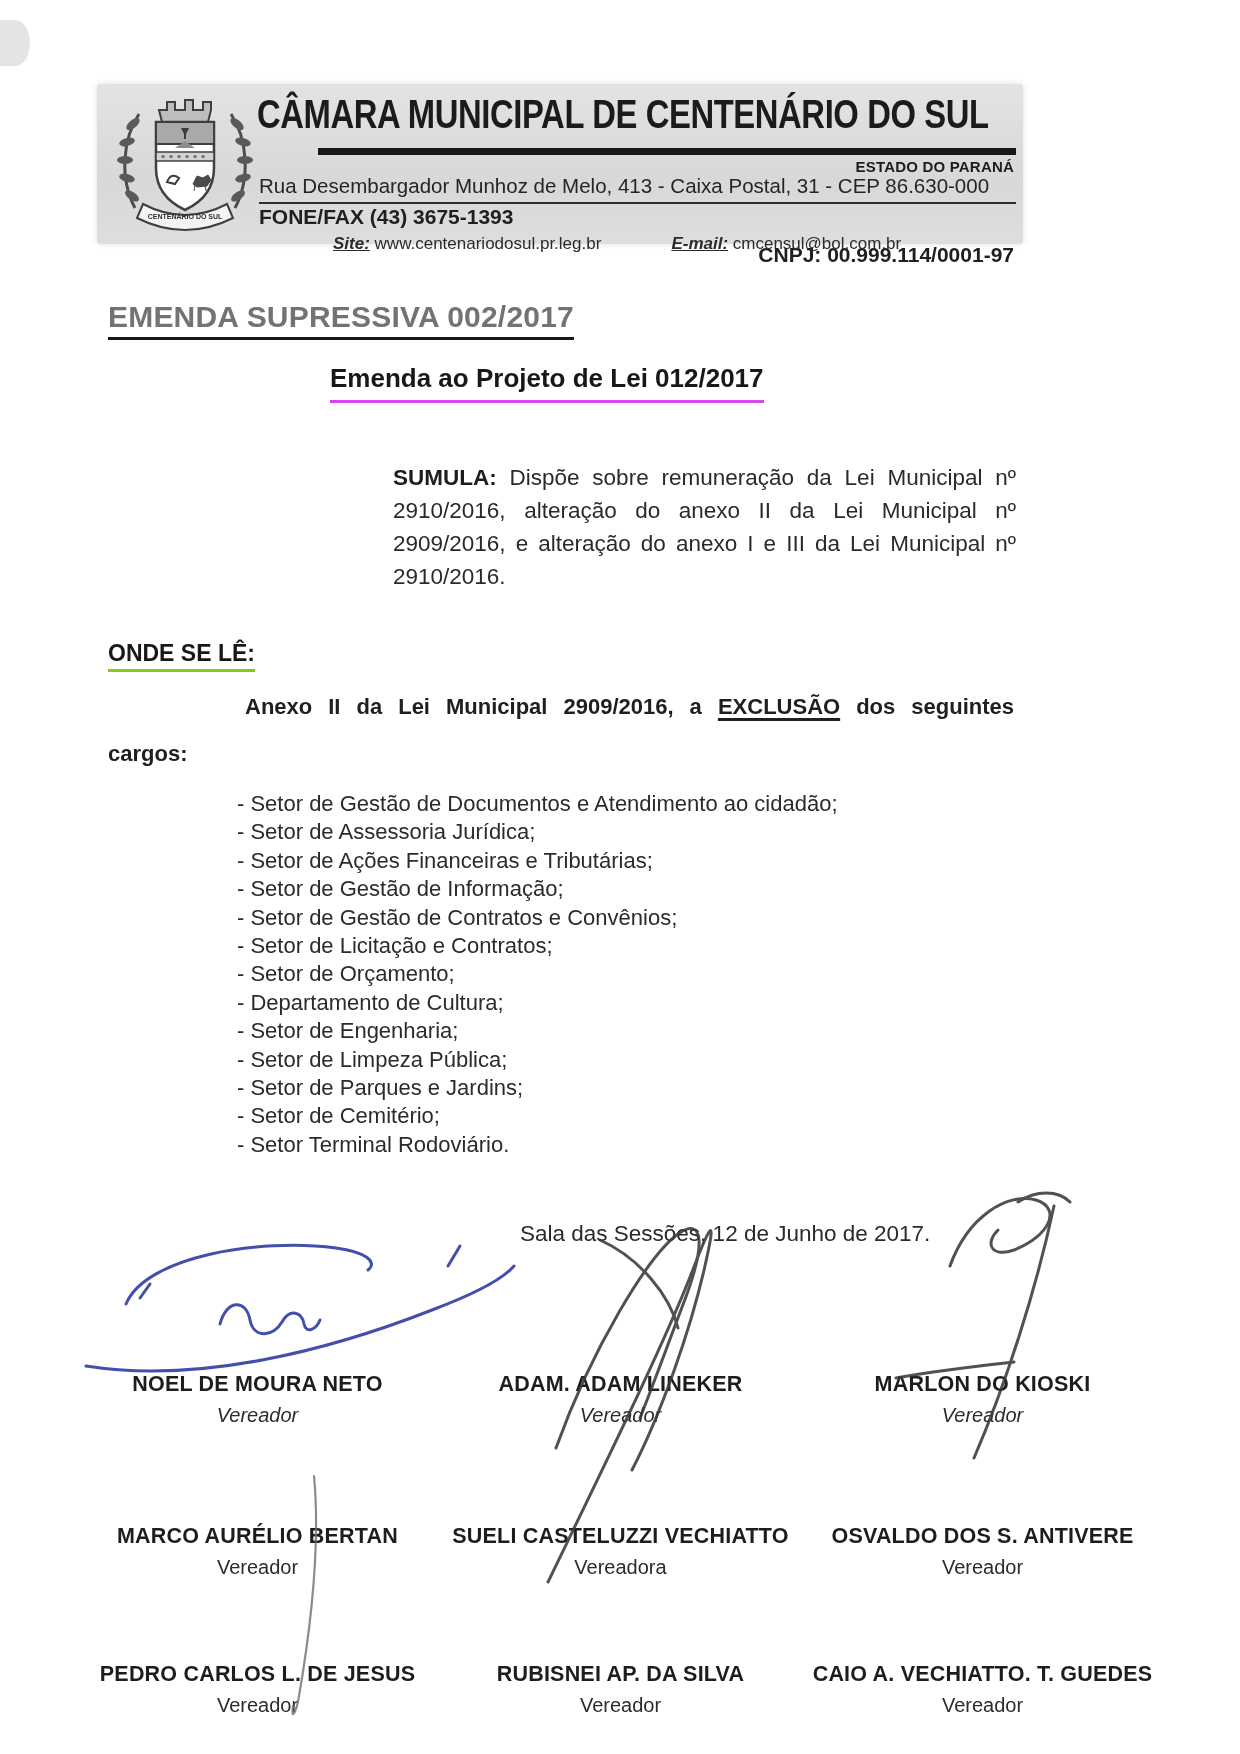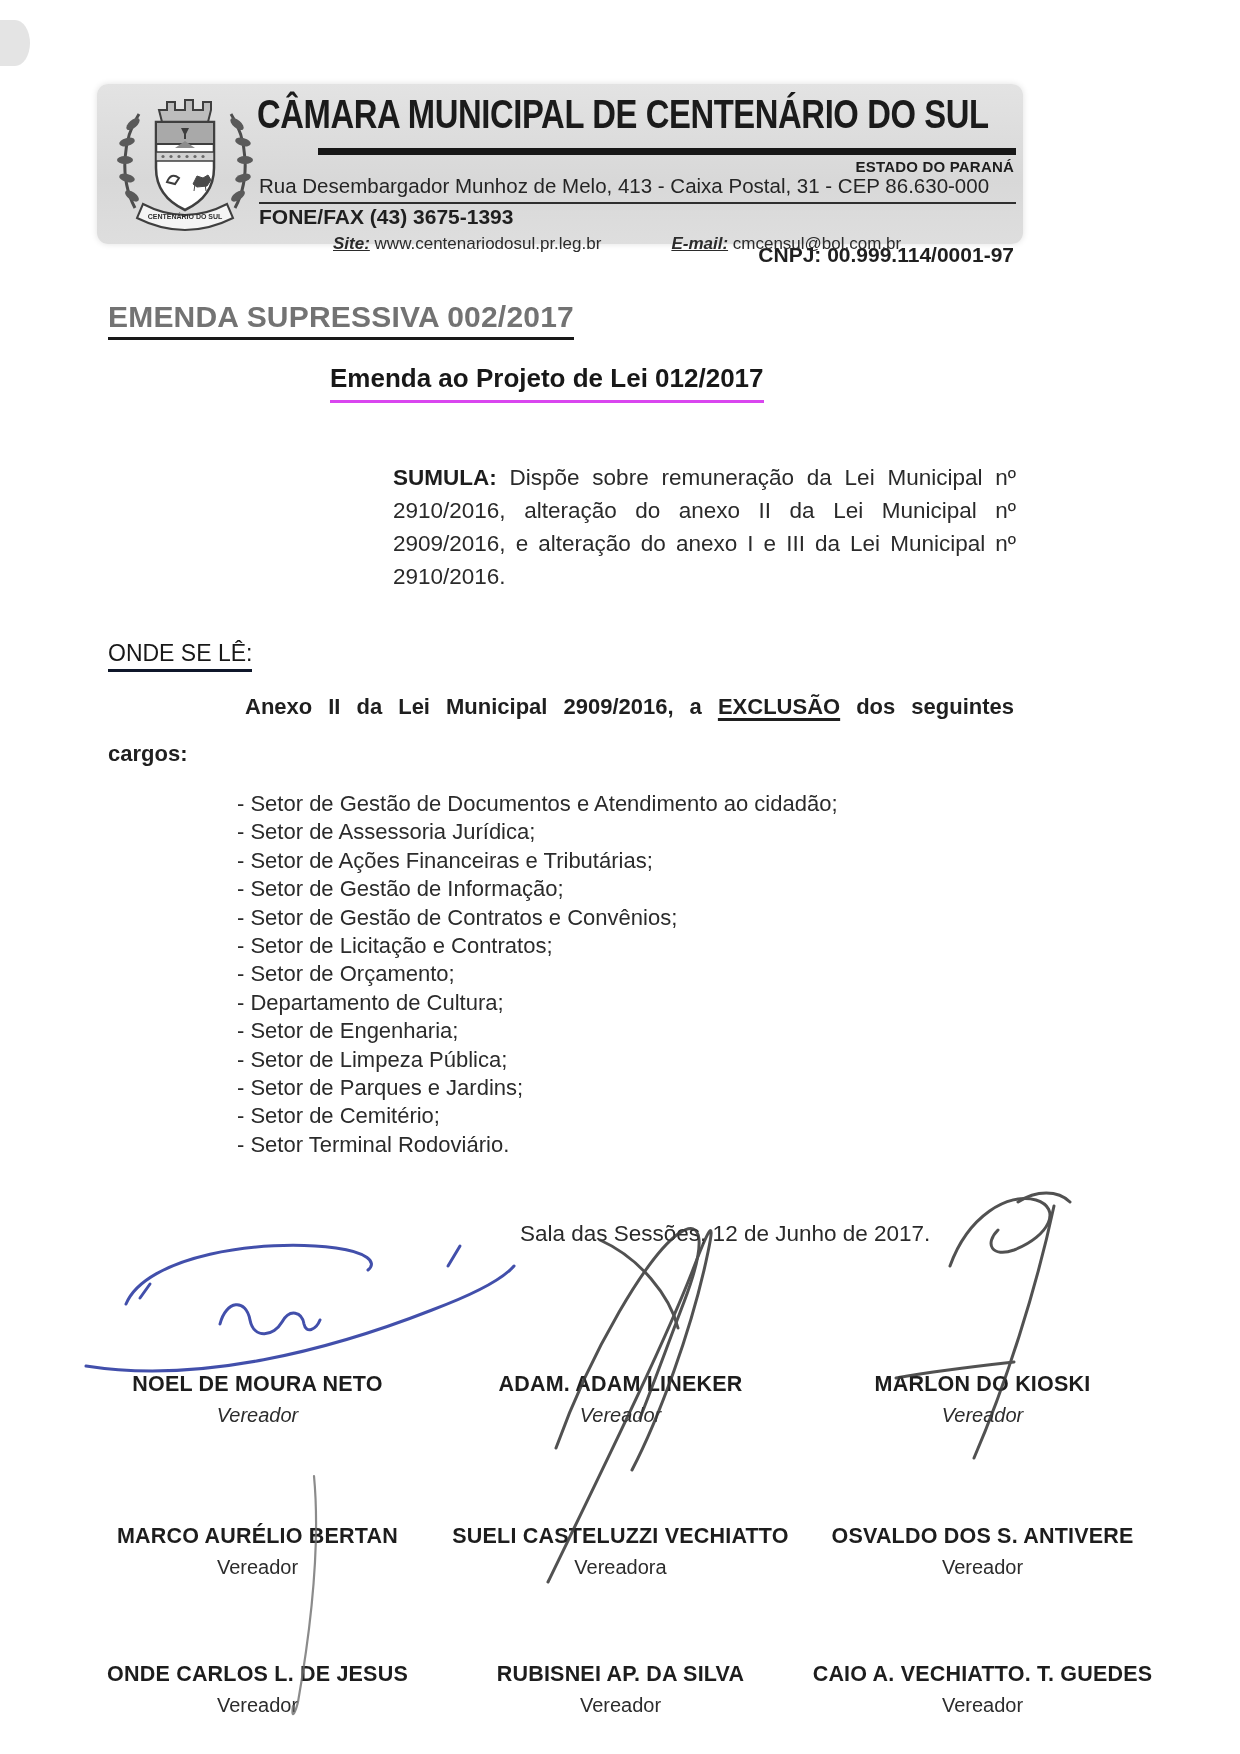--- a/index.html
+++ b/index.html
@@ -6,21 +6,21 @@
   #page{
     position:relative;width:1240px;height:1754px;margin:0 auto;
     background:#ffffff;overflow:hidden;
     font-family:"Liberation Sans","DejaVu Sans",sans-serif;color:#2a2a2a;
   }
   .abs{position:absolute;}
   
   #letterhead{
     left:97px;top:84px;width:926px;height:160px;
     background:linear-gradient(180deg,#e3e3e3 0%,#d8d8d8 60%,#dedede 100%);
-    border-radius:11px;box-shadow:0 0 6px rgba(0,0,0,.12);
+    border-radius:3px;box-shadow:0 0 6px rgba(0,0,0,.12);
   }
   .lh-title{
     left:160px;top:7px;font-size:41px;font-weight:800;color:#1b1b1b;
     letter-spacing:-.5px;white-space:nowrap;transform:scaleX(.80);transform-origin:left top;line-height:1.15;
   }
   .lh-bar{left:221px;top:64px;right:7px;height:7px;background:#171717;}
   .lh-estado{right:9px;top:74px;font-size:15px;font-weight:bold;color:#1d1d1d;letter-spacing:.2px;}
   .lh-address{
     left:162px;top:90px;right:7px;font-size:20.5px;color:#252525;white-space:nowrap;
     border-bottom:2px solid #2f2f2f;padding-bottom:4px;
@@ -36,22 +36,22 @@
     left:108px;top:300px;font-size:30px;font-weight:bold;color:#737373;
     border-bottom:3px solid #181818;padding-bottom:3px;letter-spacing:.2px;white-space:nowrap;
   }
   .h2{
     left:330px;top:363px;font-size:26px;font-weight:bold;color:#181818;
     border-bottom:3px solid #d946ef;padding-bottom:6px;white-space:nowrap;
   }
   .sumula{left:393px;top:438px;width:623px;font-size:22.5px;line-height:33px;text-align:justify;color:#2a2a2a;}
   .sumula b{color:#1d1d1d;}
   .onde{
-    left:108px;top:640px;font-size:23px;font-weight:normal;color:#181818;
-    border-bottom:3px solid #0f172a;padding-bottom:2px;white-space:nowrap;
+    left:108px;top:640px;font-size:23px;font-weight:bold;color:#181818;
+    border-bottom:3px solid #84cc16;padding-bottom:2px;white-space:nowrap;
   }
   .anexo{
     left:108px;top:694px;width:906px;box-sizing:border-box;padding-left:137px;
     font-size:22px;font-weight:bold;color:#1f1f1f;
     text-align:justify;text-align-last:justify;
   }
   .anexo .excl{text-decoration:underline;text-decoration-thickness:2.5px;text-underline-offset:4px;}
   .cargos-label{left:108px;top:741px;font-size:22px;font-weight:bold;color:#1f1f1f;}
   .cargo-list{left:237px;top:790px;font-size:22px;line-height:28.4px;color:#2b2b2b;}
   .place-date{left:520px;top:1221px;font-size:22.5px;color:#2a2a2a;}
@@ -172,21 +172,21 @@
   <div class="sig-cell r2 c2">
     <div class="sig-name">SUELI CASTELUZZI VECHIATTO</div>
     <div class="sig-role">Vereadora</div>
   </div>
   <div class="sig-cell r2 c3">
     <div class="sig-name">OSVALDO DOS S. ANTIVERE</div>
     <div class="sig-role">Vereador</div>
   </div>
 
   <div class="sig-cell r3 c1">
-    <div class="sig-name">ONDE CARLOS L. DE JESUS</div>
+    <div class="sig-name">PEDRO CARLOS L. DE JESUS</div>
     <div class="sig-role">Vereador</div>
   </div>
   <div class="sig-cell r3 c2">
     <div class="sig-name">RUBISNEI AP.  DA SILVA</div>
     <div class="sig-role">Vereador</div>
   </div>
   <div class="sig-cell r3 c3">
     <div class="sig-name">CAIO A. VECHIATTO. T. GUEDES</div>
     <div class="sig-role">Vereador</div>
   </div>

